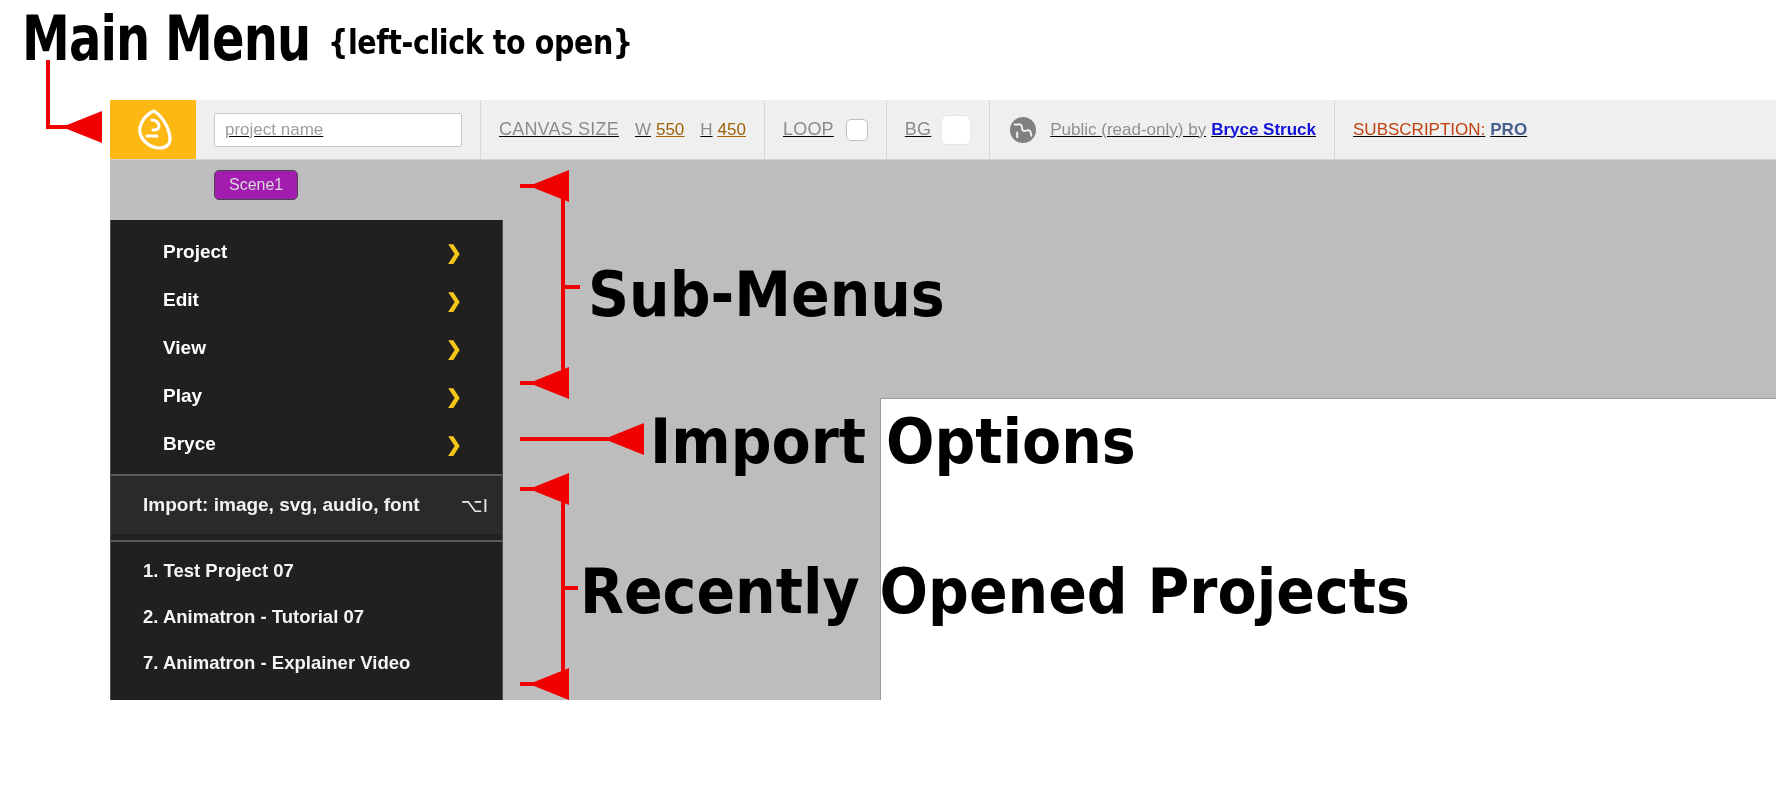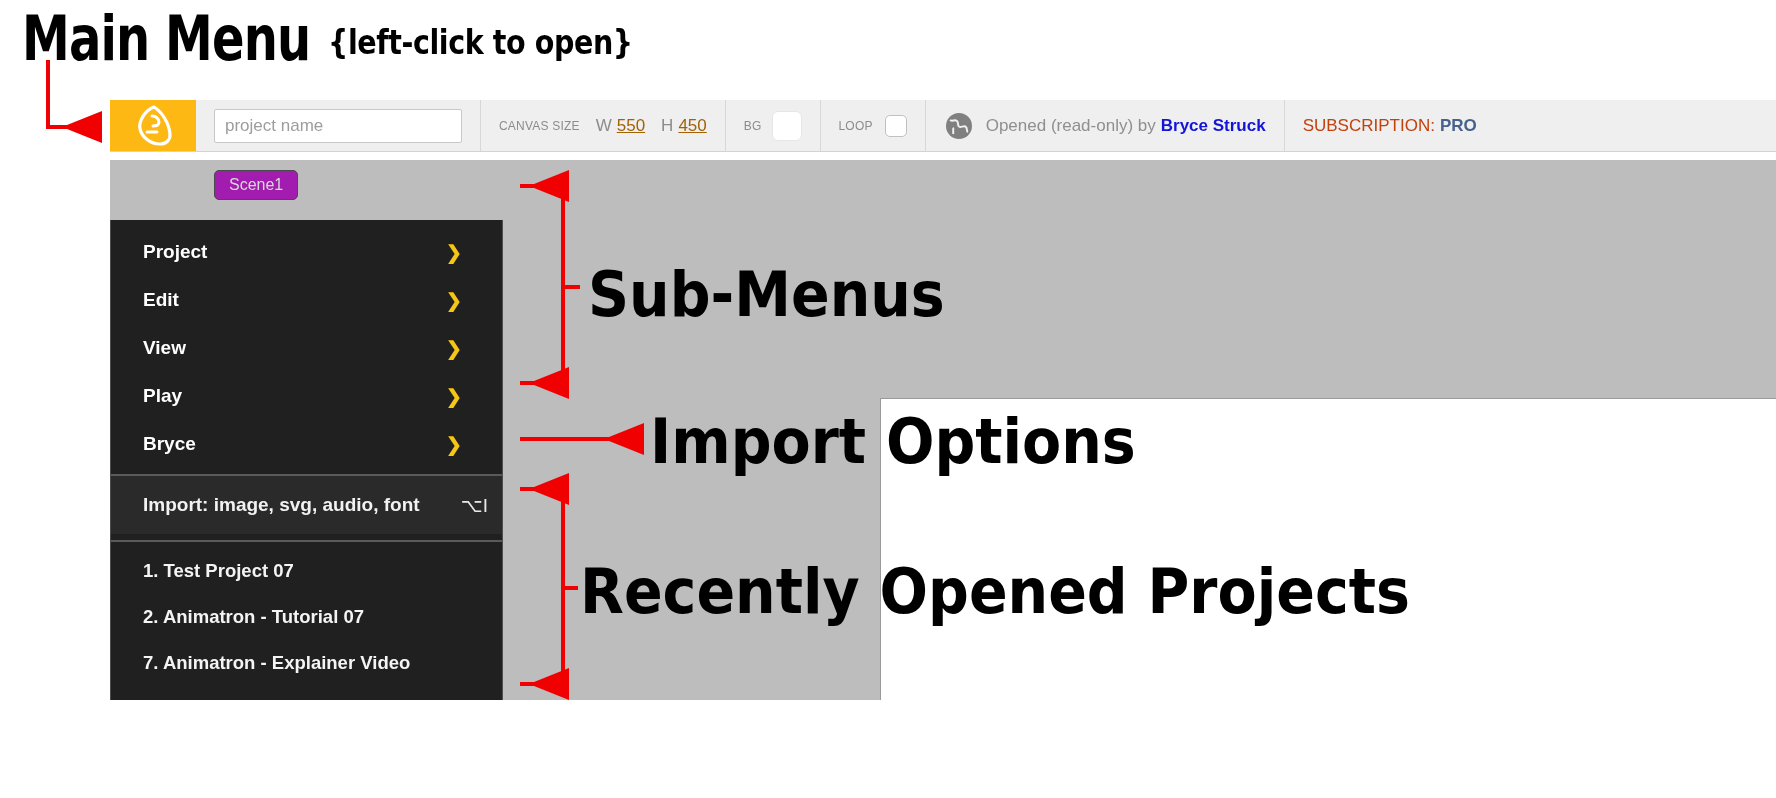--- a/index.html
+++ b/index.html
@@ -38,24 +38,24 @@
   .app {
     position: absolute; left: 110px; top: 100px;
     width: 1666px; height: 600px;
     background: #ffffff;
     overflow: hidden;
   }
 
   
   .toolbar {
     position: absolute; left: 0; top: 0;
-    width: 1666px; height: 52px;
+    width: 1666px; height: 60px;
     background: #efefef;
     border-bottom: 1px solid #d3d3d3;
-    display: flex; align-items: stretch;
+    display: flex; align-items: stretch; text-decoration: underline;
   }
   .logo-btn {
     width: 86px; flex: 0 0 86px;
     background: #fdb813;
     display: flex; align-items: center; justify-content: center;
     cursor: pointer;
   }
   .logo-btn svg { display:block; }
 
   .tb-sect {
@@ -73,21 +73,21 @@
     border-radius: 2px;
     padding: 0 10px;
     font-family: "Liberation Sans", sans-serif;
     font-size: 17px;
     color: #333;
     outline: none;
   }
   .name-input::placeholder { color:#9d9d9d; }
 
   .tb-label {
-    font-size: 12px; color: #8c8c8c; letter-spacing: .2px;
+    font-size: 18px; color: #8c8c8c; letter-spacing: .2px;
     white-space: nowrap;
     text-align: center;
   }
   .dim-lbl { font-size: 17px; color:#8c8c8c; margin-left: 16px; }
   .dim-val {
     font-size: 17px; color:#a16207; text-decoration: underline;
     margin-left: 5px; cursor: pointer;
   }
   .bg-swatch {
     width: 30px; height: 30px; background: #ffffff;
@@ -146,20 +146,21 @@
   }
   .menu-rows { padding-top: 8px; }
   .mrow {
     position:relative;
     height: 48px;
     display:flex; align-items:center;
     padding-left: 32px;
     color:#ffffff;
     font-size: 19px; font-weight: 700;
     cursor:pointer;
+    margin-left:20px;
   }
   .mrow .caret {
     position:absolute; right: 40px;
     color:#f5c518; font-size: 19px; font-weight: 700;
   }
   .separator { height:2px; background:#5a5a5a; margin: 6px 0 0 0; }
   .import-row {
     height: 58px;
     display:flex; align-items:center;
     padding-left: 32px;
@@ -272,38 +273,38 @@
 
       <div class="tb-sect">
         <span class="tb-label">CANVAS SIZE</span>
         <span class="dim-lbl">W</span>
         <span class="dim-val">550</span>
         <span class="dim-lbl">H</span>
         <span class="dim-val">450</span>
       </div>
 
       <div class="tb-sect">
+        <span class="tb-label">LOOP</span>
+        <span class="loop-box"></span>
+      </div>
+
+      <div class="tb-sect">
         <span class="tb-label">BG</span>
         <span class="bg-swatch"></span>
-      </div>
-
-      <div class="tb-sect">
-        <span class="tb-label">LOOP</span>
-        <span class="loop-box"></span>
       </div>
 
       <div class="tb-sect">
         <span class="globe">
           <svg width="30" height="30" viewBox="0 0 30 30">
             <circle cx="15" cy="15" r="13" fill="#808080"></circle>
             <path d="M6 9 C9 11 10 8 13 10 C15 11.5 13 14 15 15.5 C17 17 20 14 22 16 C23.5 17.4 22 20 24 21" fill="none" stroke="#f0f0f0" stroke-width="2"></path>
             <path d="M9 23 C10 20 8 18 10 17" fill="none" stroke="#f0f0f0" stroke-width="2"></path>
           </svg>
         </span>
-        <span class="vis-text">Opened (read-only) by</span>
+        <span class="vis-text">Public (read-only) by</span>
         <span class="vis-author">Bryce Struck</span>
       </div>
 
       <div class="tb-sect noborder">
         <span class="sub-text">SUBSCRIPTION:</span>
         <span class="sub-plan">PRO</span>
       </div>
 
     </div>
   </div>

